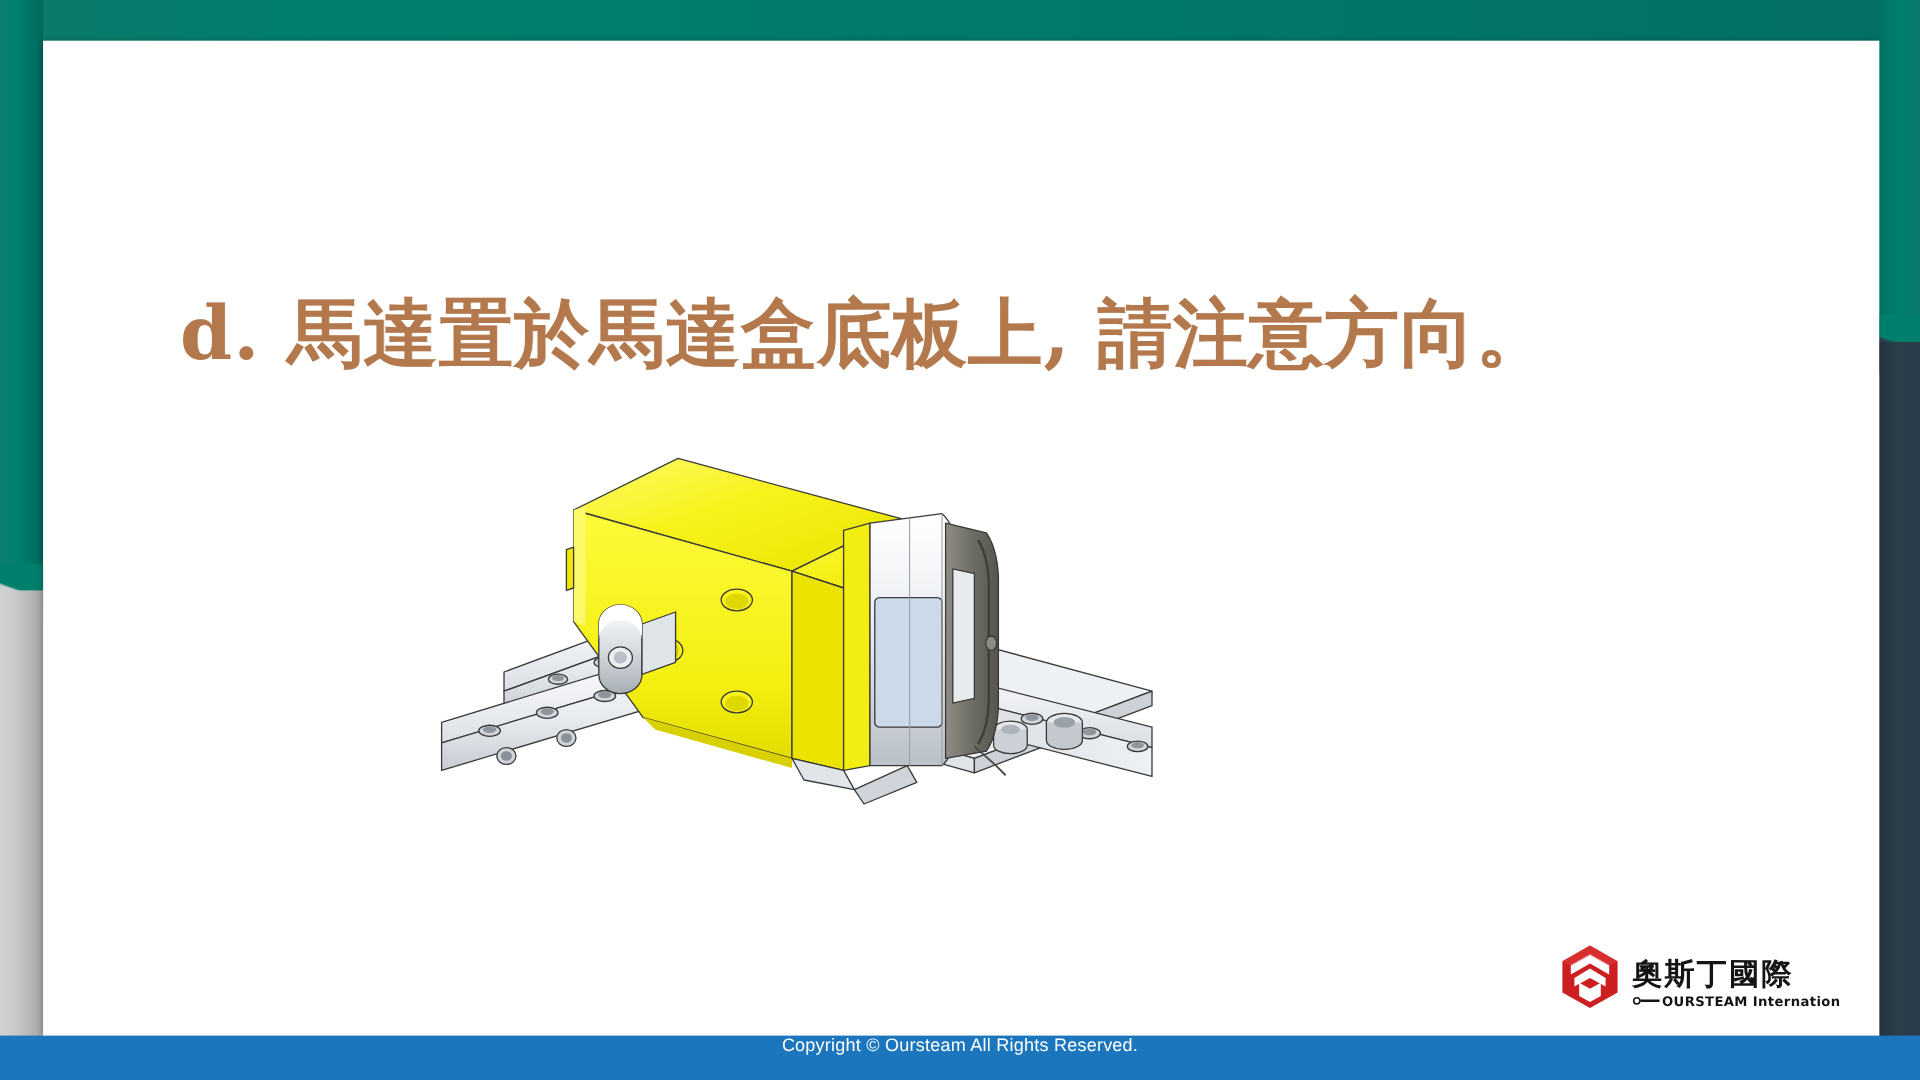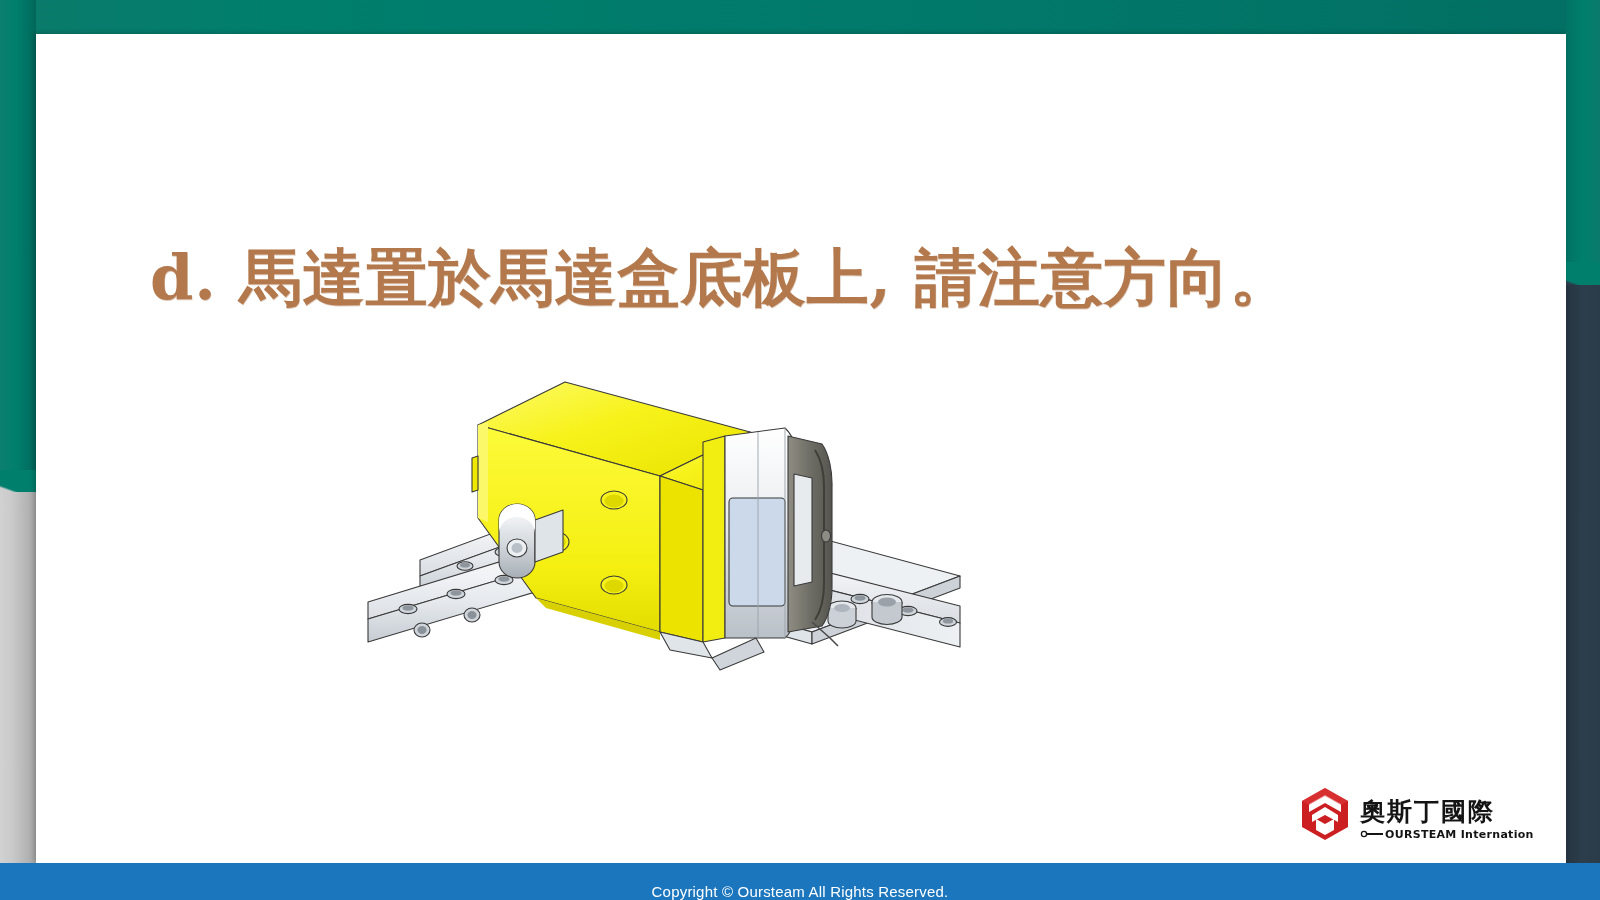--- a/index.html
+++ b/index.html
@@ -75,21 +75,21 @@
     box-shadow: -2px -1px 5px rgba(0,0,0,0.22);
   }
 
   
   .footer {
     position: absolute;
     left: 0; bottom: 0;
     width: 1600px; height: 37px;
     background: #1b76bd;
     display: flex;
-    align-items: flex-end;
+    align-items: flex-start;
     justify-content: center;
   }
   .footer-text {
     color: #ffffff;
     font-size: 15px;
     letter-spacing: 0.2px;
     font-family: "Liberation Sans", sans-serif;
   }
 
   

